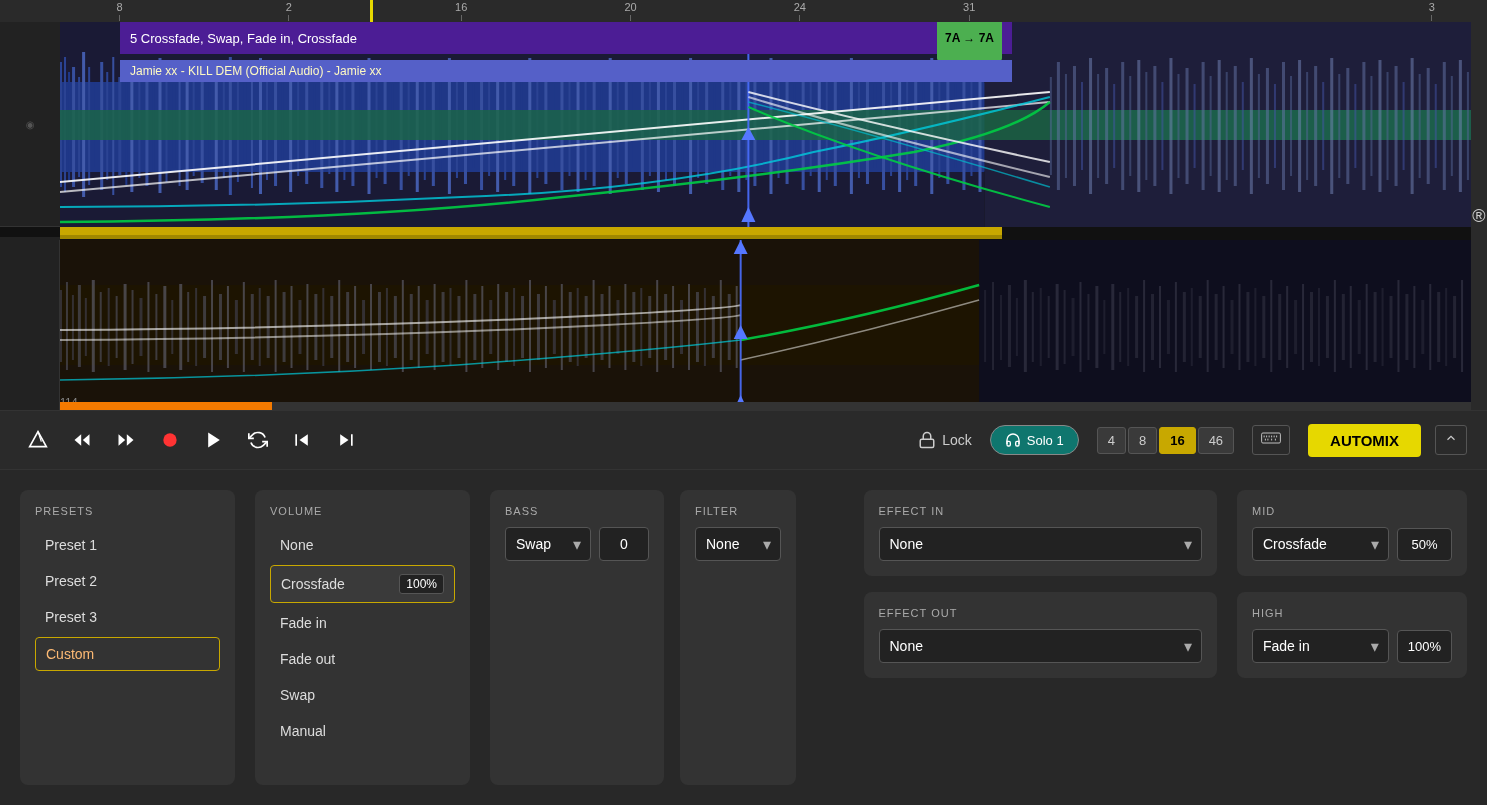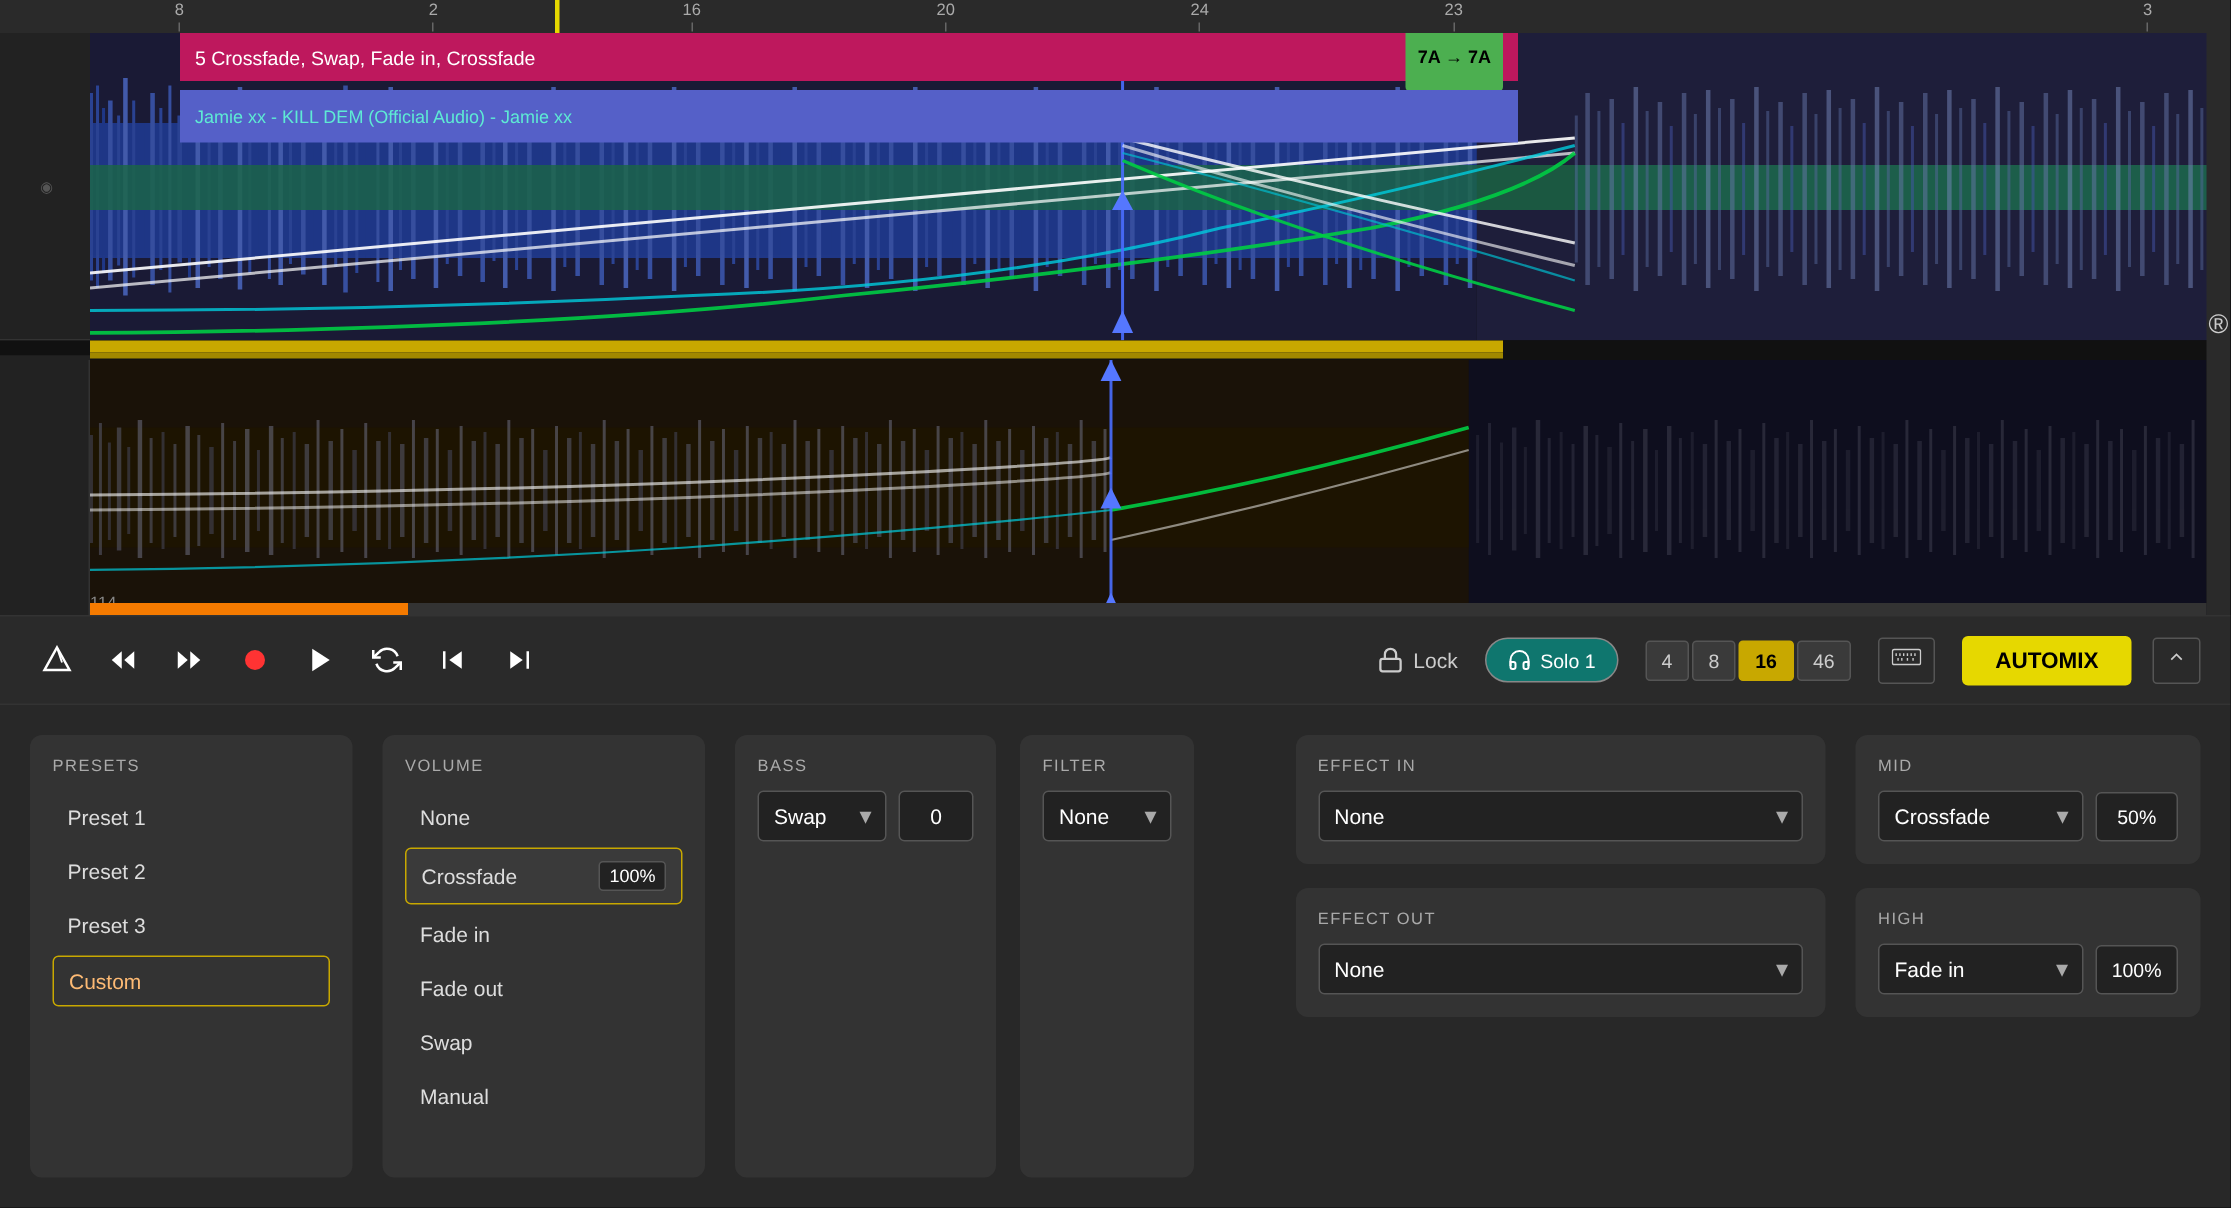--- a/index.html
+++ b/index.html
@@ -53,21 +53,21 @@
       height: 388px;
       background: #111;
     }
 
     .track-info-bar {
       position: absolute;
       top: 0;
       left: 60px;
       right: 475px;
       height: 32px;
-      background: #be185d;
+      background: #4c1d95;
       display: flex;
       align-items: center;
       padding: 0 10px;
       z-index: 5;
     }
 
     .track-title {
       font-size: 13px;
       color: #fff;
       flex: 1;
@@ -80,27 +80,27 @@
       font-weight: bold;
       padding: 16px 8px;
       border-radius: 3px;
     }
 
     .track-subtitle {
       position: absolute;
       top: 38px;
       left: 60px;
       right: 475px;
-      height: 35px;
+      height: 22px;
       background: #5560c8;
       display: flex;
       align-items: center;
       padding: 0 10px;
       font-size: 12px;
-      color: #5eead4;
+      color: #fef9c3;
       z-index: 5;
     }
 
     
     .waveform-container {
       position: absolute;
       top: 0;
       left: 60px;
       right: 0;
       height: 205px;
@@ -433,21 +433,21 @@
 
 <div class="timeline-area">
 
   <div class="timeline-ruler">
     <div style="position:absolute;left:60px;right:16px;height:100%;display:flex;align-items:center;">
       <span class="ruler-mark" style="left:4%">8</span>
       <span class="ruler-mark" style="left:16%;position:absolute;">2</span>
       <span class="ruler-mark" style="left:28%;position:absolute;">16</span>
       <span class="ruler-mark" style="left:40%;position:absolute;">20</span>
       <span class="ruler-mark" style="left:52%;position:absolute;">24</span>
-      <span class="ruler-mark" style="left:64%;position:absolute;">23</span>
+      <span class="ruler-mark" style="left:64%;position:absolute;">31</span>
       <span class="ruler-mark" style="left:97%;position:absolute;">3</span>
     </div>
 
     <div style="position:absolute;left:370px;top:0;width:3px;height:100%;background:#e6d800;"></div>
   </div>
 
   <div class="track-area">
 
     <div class="track-sidebar">
       <div class="track-side-upper">

